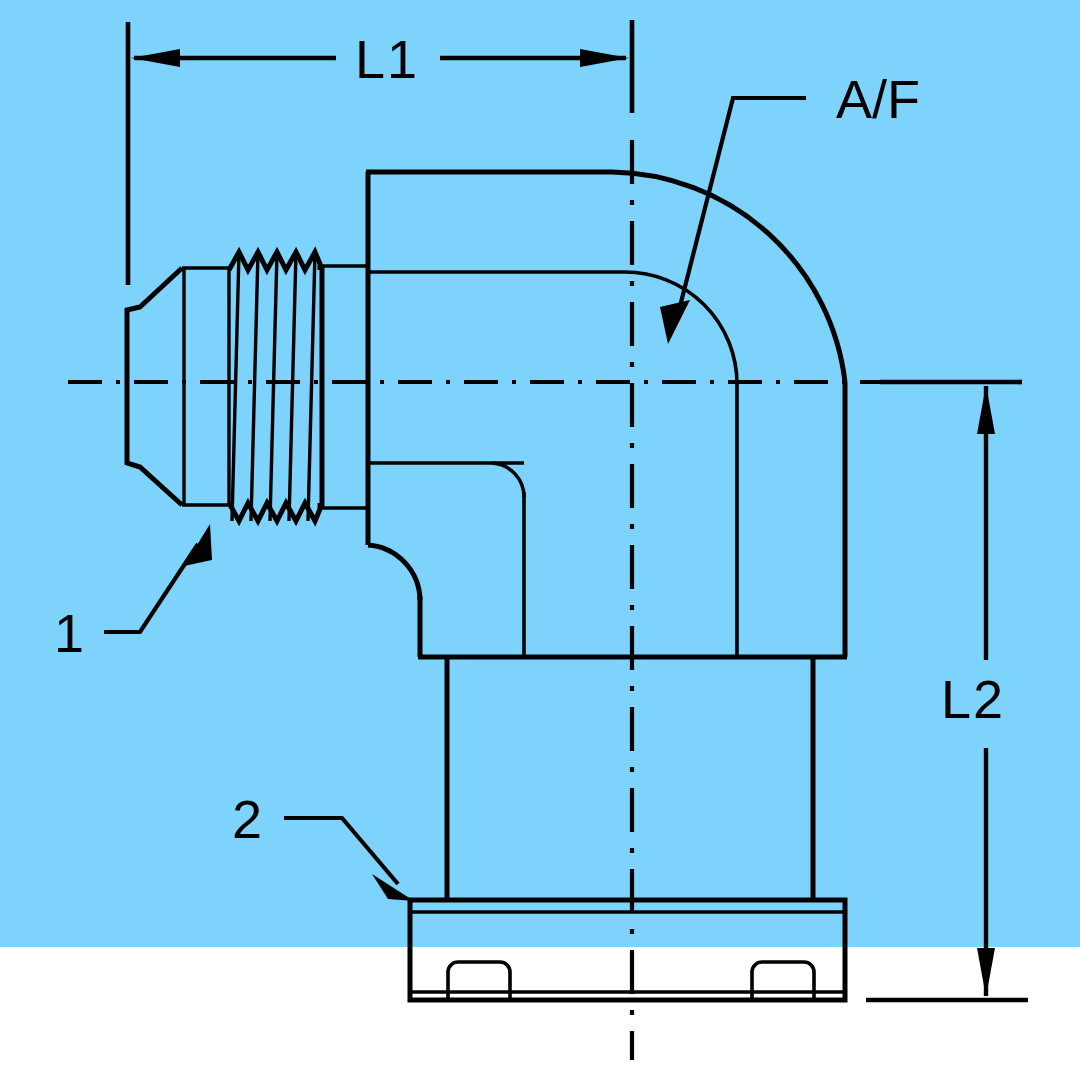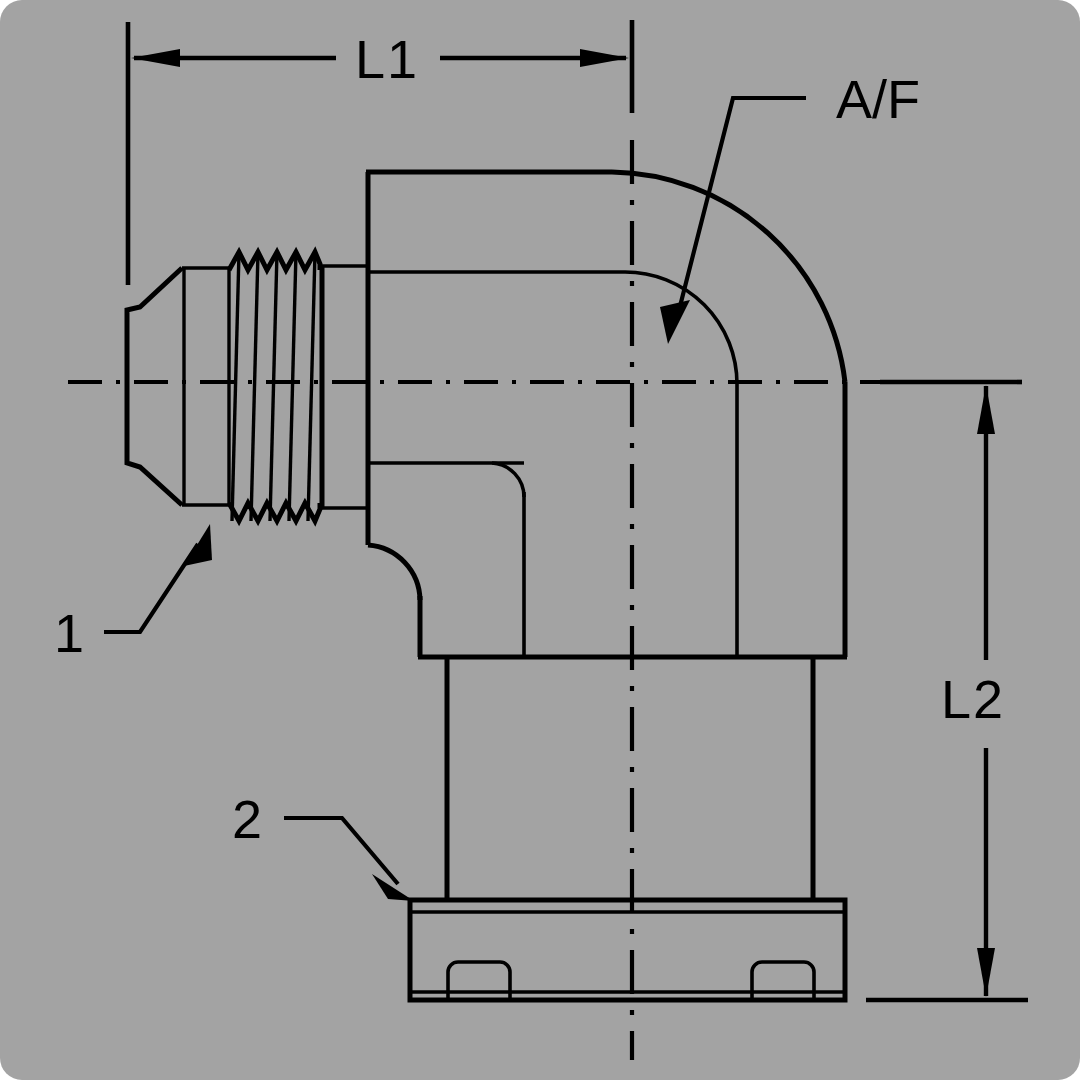--- a/index.html
+++ b/index.html
@@ -9,23 +9,22 @@
   }
   body {
     width: 1080px;
     height: 1080px;
     font-family: "Liberation Sans", sans-serif;
     overflow: hidden;
   }
   #drawing-root {
     position: relative;
     width: 1080px;
-    height: 1080px;
-    background: #a3a3a3;
-    border-radius: 22px;
+    height: 947px;
+    background: #7dd3fc;
   }
   svg.drawing-canvas {
     display: block;
     width: 1080px;
     height: 1080px;
   }
   .outline {
     fill: none;
     stroke: #000000;
     stroke-width: 5;

